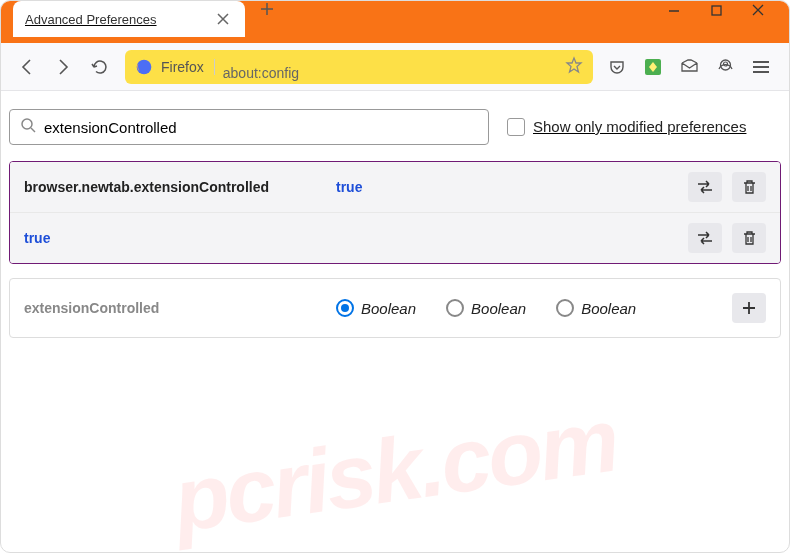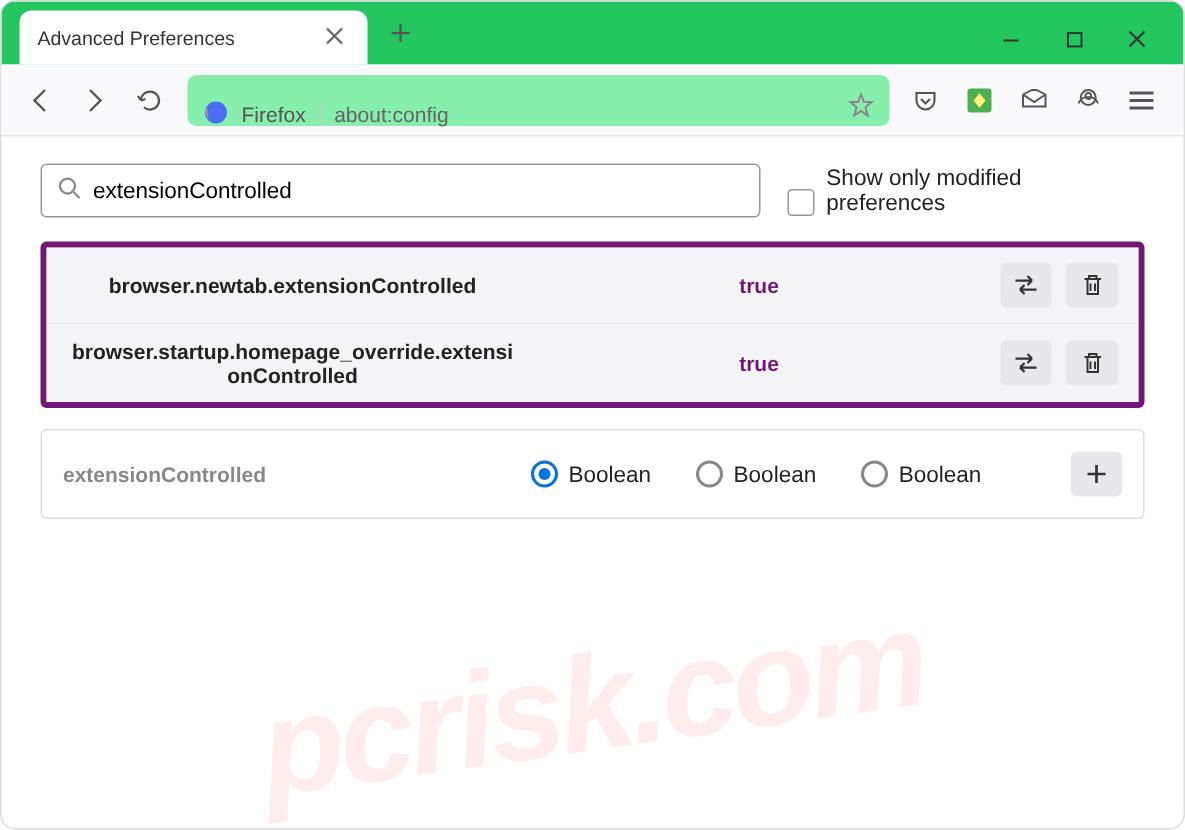--- a/index.html
+++ b/index.html
@@ -1,60 +1,60 @@
 <!DOCTYPE html>
 <html><head>
   <meta charset="utf-8">
   <style>
     * { margin: 0; padding: 0; box-sizing: border-box; font-family: -apple-system, BlinkMacSystemFont, "Segoe UI", Arial, sans-serif; }
     body { width: 790px; height: 553px; background: #fff; border-radius: 10px; overflow: hidden; border: 1px solid #ddd; position: relative; }
     
     
-    .titlebar { height: 42px; background: #22c55e; display: flex; align-items: flex-end; padding: 0 8px; }
+    .titlebar { height: 42px; background: #f97316; display: flex; padding: 0 8px; text-decoration: underline; }
     .tab { background: #fff; border-radius: 8px 8px 0 0; padding: 8px 12px; display: flex; align-items: center; gap: 60px; height: 36px; margin-left: 4px; }
     .tab-title { font-size: 13px; color: #333; }
     .tab-close { width: 16px; height: 16px; cursor: pointer; color: #666; }
     .new-tab { margin-left: 14px; margin-bottom: 8px; color: #555; cursor: pointer; }
     .window-controls { margin-left: auto; display: flex; gap: 24px; padding: 0 14px 8px 0; }
     .win-btn { width: 18px; height: 18px; cursor: pointer; color: #333; display: flex; align-items: center; justify-content: center; }
     
     
     .toolbar { height: 48px; background: #f9f9fb; border-bottom: 1px solid #e5e5e8; display: flex; align-items: center; padding: 0 10px; gap: 4px; }
     .nav-btn { width: 32px; height: 32px; display: flex; align-items: center; justify-content: center; cursor: pointer; border-radius: 4px; color: #555; }
-    .address-bar { flex: 1; background: #86efac; border-radius: 6px; height: 34px; display: flex; align-items: flex-end; padding: 0 10px; gap: 8px; margin: 0 6px; }
+    .address-bar { flex: 1; background: #fde047; border-radius: 6px; height: 34px; display: flex; align-items: center; padding: 0 10px; gap: 8px; margin: 0 6px; }
     .ff-icon { width: 18px; height: 18px; }
     .identity { font-size: 14px; color: #555; border-right: 1px solid #ccc; padding-right: 10px; }
     .url { font-size: 14px; color: #666; flex: 1; margin-top: 12px; }
     .star { color: #888; cursor: pointer; }
     .toolbar-right { display: flex; gap: 8px; align-items: center; padding-right: 4px; }
     .ext-icon { width: 28px; height: 28px; display: flex; align-items: center; justify-content: center; cursor: pointer; border-radius: 4px; }
     
     
-    .content { padding: 18px 26px; }
+    .content { padding: 18px 8px; }
     .search-row { display: flex; align-items: center; gap: 18px; margin-bottom: 16px; }
     .search-box { flex: 0 0 480px; border: 1px solid #999; border-radius: 4px; height: 36px; display: flex; align-items: center; padding: 0 10px; gap: 8px; }
     .search-icon { color: #888; }
     .search-input { border: none; outline: none; font-size: 15px; flex: 1; }
-    .checkbox-wrap { display: flex; align-items: flex-end; gap: 8px; cursor: pointer; }
+    .checkbox-wrap { display: flex; align-items: flex-start; gap: 8px; cursor: pointer; text-decoration: underline; }
     .checkbox { width: 18px; height: 18px; border: 1px solid #999; border-radius: 3px; }
     .checkbox-label { font-size: 15px; color: #222; }
     
-    .prefs-table { border: 4px solid #701a75; border-radius: 4px; overflow: hidden; text-align: center; }
+    .prefs-table { border: 1px solid #701a75; border-radius: 4px; overflow: hidden; }
     .pref-row { display: flex; align-items: center; padding: 10px 14px; gap: 12px; border-bottom: 1px solid #e8e8e8; }
     .pref-row.modified { background: #f4f4f6; }
     .pref-row:last-child { border-bottom: none; }
     .pref-name { flex: 0 0 300px; font-size: 14px; font-weight: 600; color: #222; word-break: break-word; }
-    .pref-value { flex: 1; font-size: 14px; font-weight: 600; color: #701a75; }
+    .pref-value { flex: 1; font-size: 14px; font-weight: 600; color: #1d4ed8; }
     .pref-actions { display: flex; gap: 10px; }
     .action-btn { width: 34px; height: 30px; background: #e8e8ec; border-radius: 4px; display: flex; align-items: center; justify-content: center; cursor: pointer; color: #333; }
     
     .new-pref-row { display: flex; align-items: center; padding: 14px; gap: 12px; border: 1px solid #ddd; border-radius: 4px; margin-top: 14px; }
     .new-pref-name { flex: 0 0 300px; font-size: 14px; font-weight: 600; color: #888; }
     .radio-group { display: flex; gap: 30px; flex: 1; }
-    .radio-opt { display: flex; align-items: center; gap: 7px; cursor: pointer; }
+    .radio-opt { display: flex; align-items: center; gap: 7px; cursor: pointer; font-style: italic; }
     .radio { width: 18px; height: 18px; border: 2px solid #888; border-radius: 50%; display: flex; align-items: center; justify-content: center; }
     .radio.checked { border-color: #0073e6; }
     .radio.checked::after { content: ''; width: 8px; height: 8px; background: #0073e6; border-radius: 50%; }
     .radio-label { font-size: 15px; color: #222; }
     
     
     .watermark { position: absolute; bottom: 30px; left: 50%; transform: translate(-50%, 0) rotate(-8deg); font-size: 90px; font-weight: bold; font-style: italic; color: rgba(255, 80, 80, 0.1); pointer-events: none; white-space: nowrap; letter-spacing: -3px;}
     
     .hamburger { display:flex; flex-direction:column; gap:3px; }
     .hamburger span { width:16px; height:2px; background:#555; }
@@ -183,21 +183,20 @@
             </svg>
           </div>
         <div class="action-btn">
             <svg width="15" height="16" viewBox="0 0 15 16">
               <path d="M2 4 h11 M5 4 v-2 h5 v2 M4 4 v10 h7 v-10 M6 7 v5 M9 7 v5" fill="none" stroke="currentColor" stroke-width="1.3"></path>
             </svg>
           </div>
       </div>
     </div>
     <div class="pref-row modified">
-      <div class="pref-name">browser.startup.homepage_override.extensionControlled</div>
       <div class="pref-value">true</div>
       <div class="pref-actions">
         <div class="action-btn">
             <svg width="18" height="14" viewBox="0 0 18 14">
               <path d="M2 4 h11 M13 4 l-3 -3 M13 4 l-3 3 M16 10 h-11 M5 10 l3 -3 M5 10 l3 3" fill="none" stroke="currentColor" stroke-width="1.5"></path>
             </svg>
           </div>
         <div class="action-btn">
             <svg width="15" height="16" viewBox="0 0 15 16">
               <path d="M2 4 h11 M5 4 v-2 h5 v2 M4 4 v10 h7 v-10 M6 7 v5 M9 7 v5" fill="none" stroke="currentColor" stroke-width="1.3"></path>

